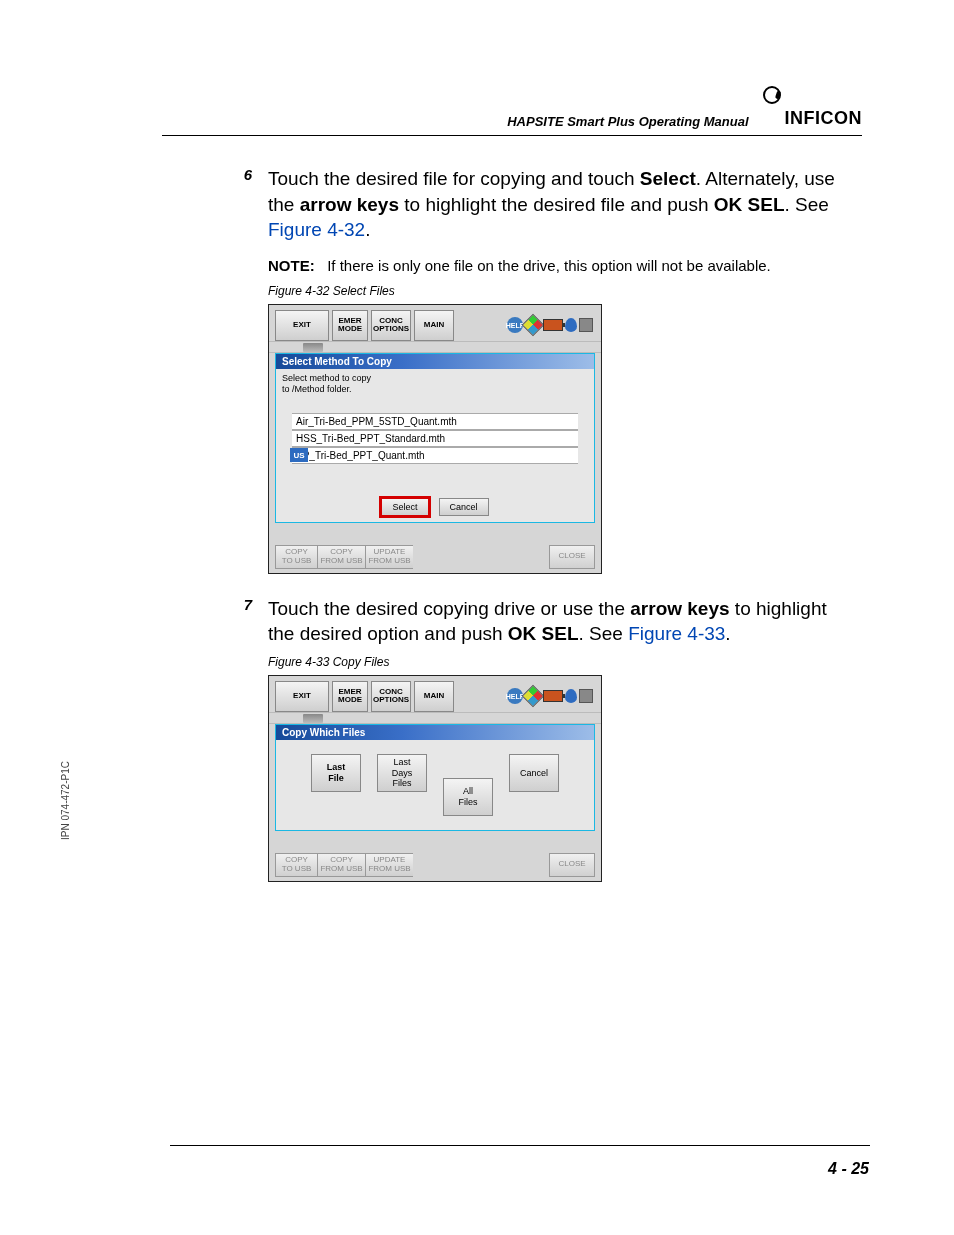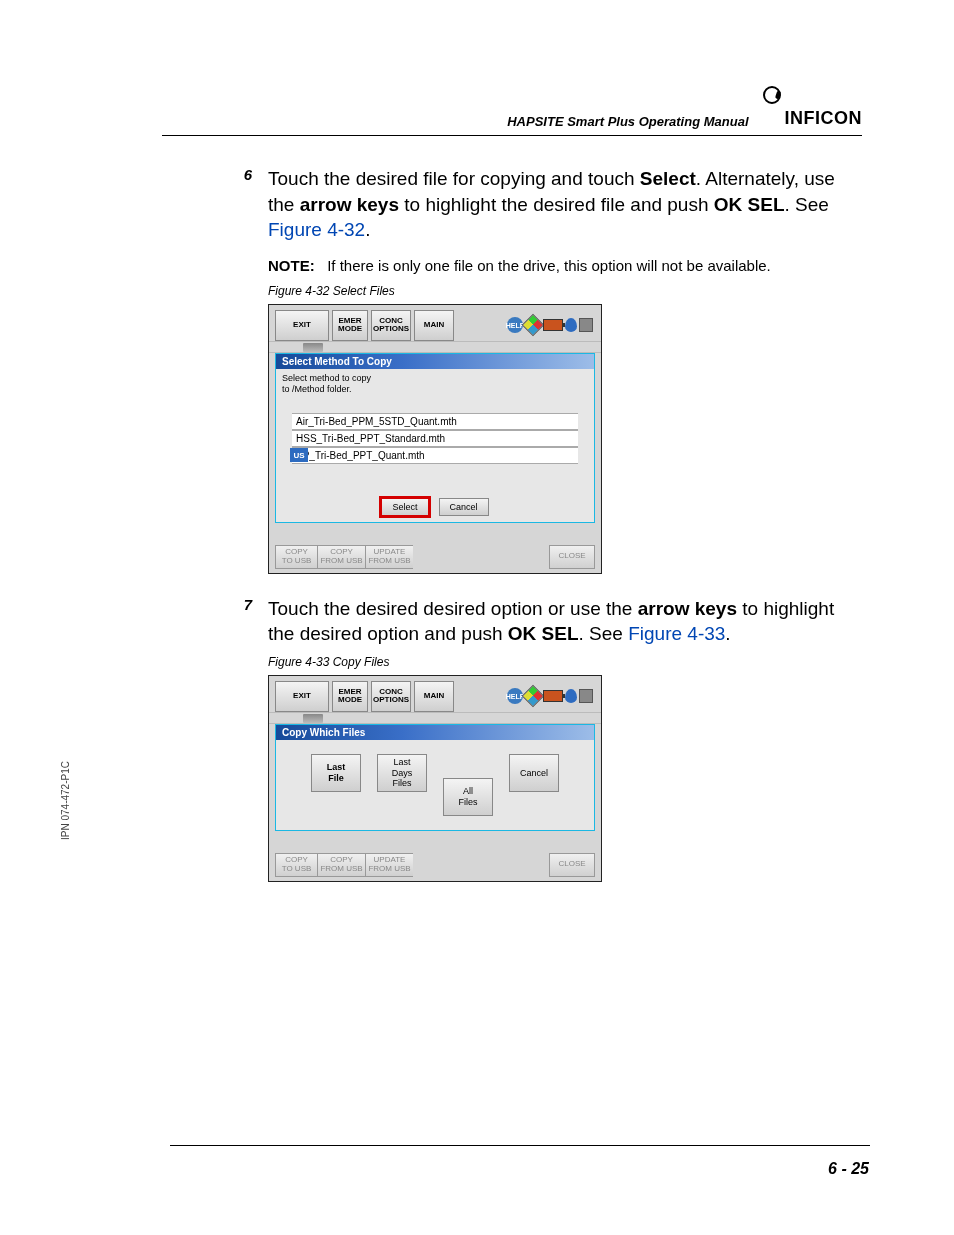--- a/index.html
+++ b/index.html
@@ -409,21 +409,21 @@
         <div class="ss-botbtn bot3" style="white-space:pre;">UPDATE
 FROM USB</div>
         <div class="botsp"></div>
         <div class="ss-botbtn bot-close">CLOSE</div>
       </div>
     </div>
 
     <div class="step" style="margin-top:22px;">
       <div class="step-num">7</div>
       <div class="step-text">
-        <span>Touch the desired desired option or use the </span><b>arrow keys</b><span> to highlight the desired option and push </span><b>OK SEL</b><span>. See </span><span class="link">Figure 4-33</span><span>.</span>
+        <span>Touch the desired copying drive or use the </span><b>arrow keys</b><span> to highlight the desired option and push </span><b>OK SEL</b><span>. See </span><span class="link">Figure 4-33</span><span>.</span>
       </div>
     </div>
 
     <div class="fig-caption">Figure 4-33  Copy Files</div>
 
     <div class="screenshot fig33">
       <div class="ss-topbar">
         <div class="ss-btn exit">EXIT</div>
         <div class="ss-btn em" style="white-space:pre;">EMER
 MODE</div>
@@ -465,13 +465,13 @@
         <div class="botsp"></div>
         <div class="ss-botbtn bot-close">CLOSE</div>
       </div>
     </div>
 
   </div>
 </div>
 
 <div class="side-label">IPN 074-472-P1C</div>
 <div class="footer-rule"></div>
-<div class="footer-pagenum">6 - 25</div>
+<div class="footer-pagenum">4 - 25</div>
 
 </body></html>

